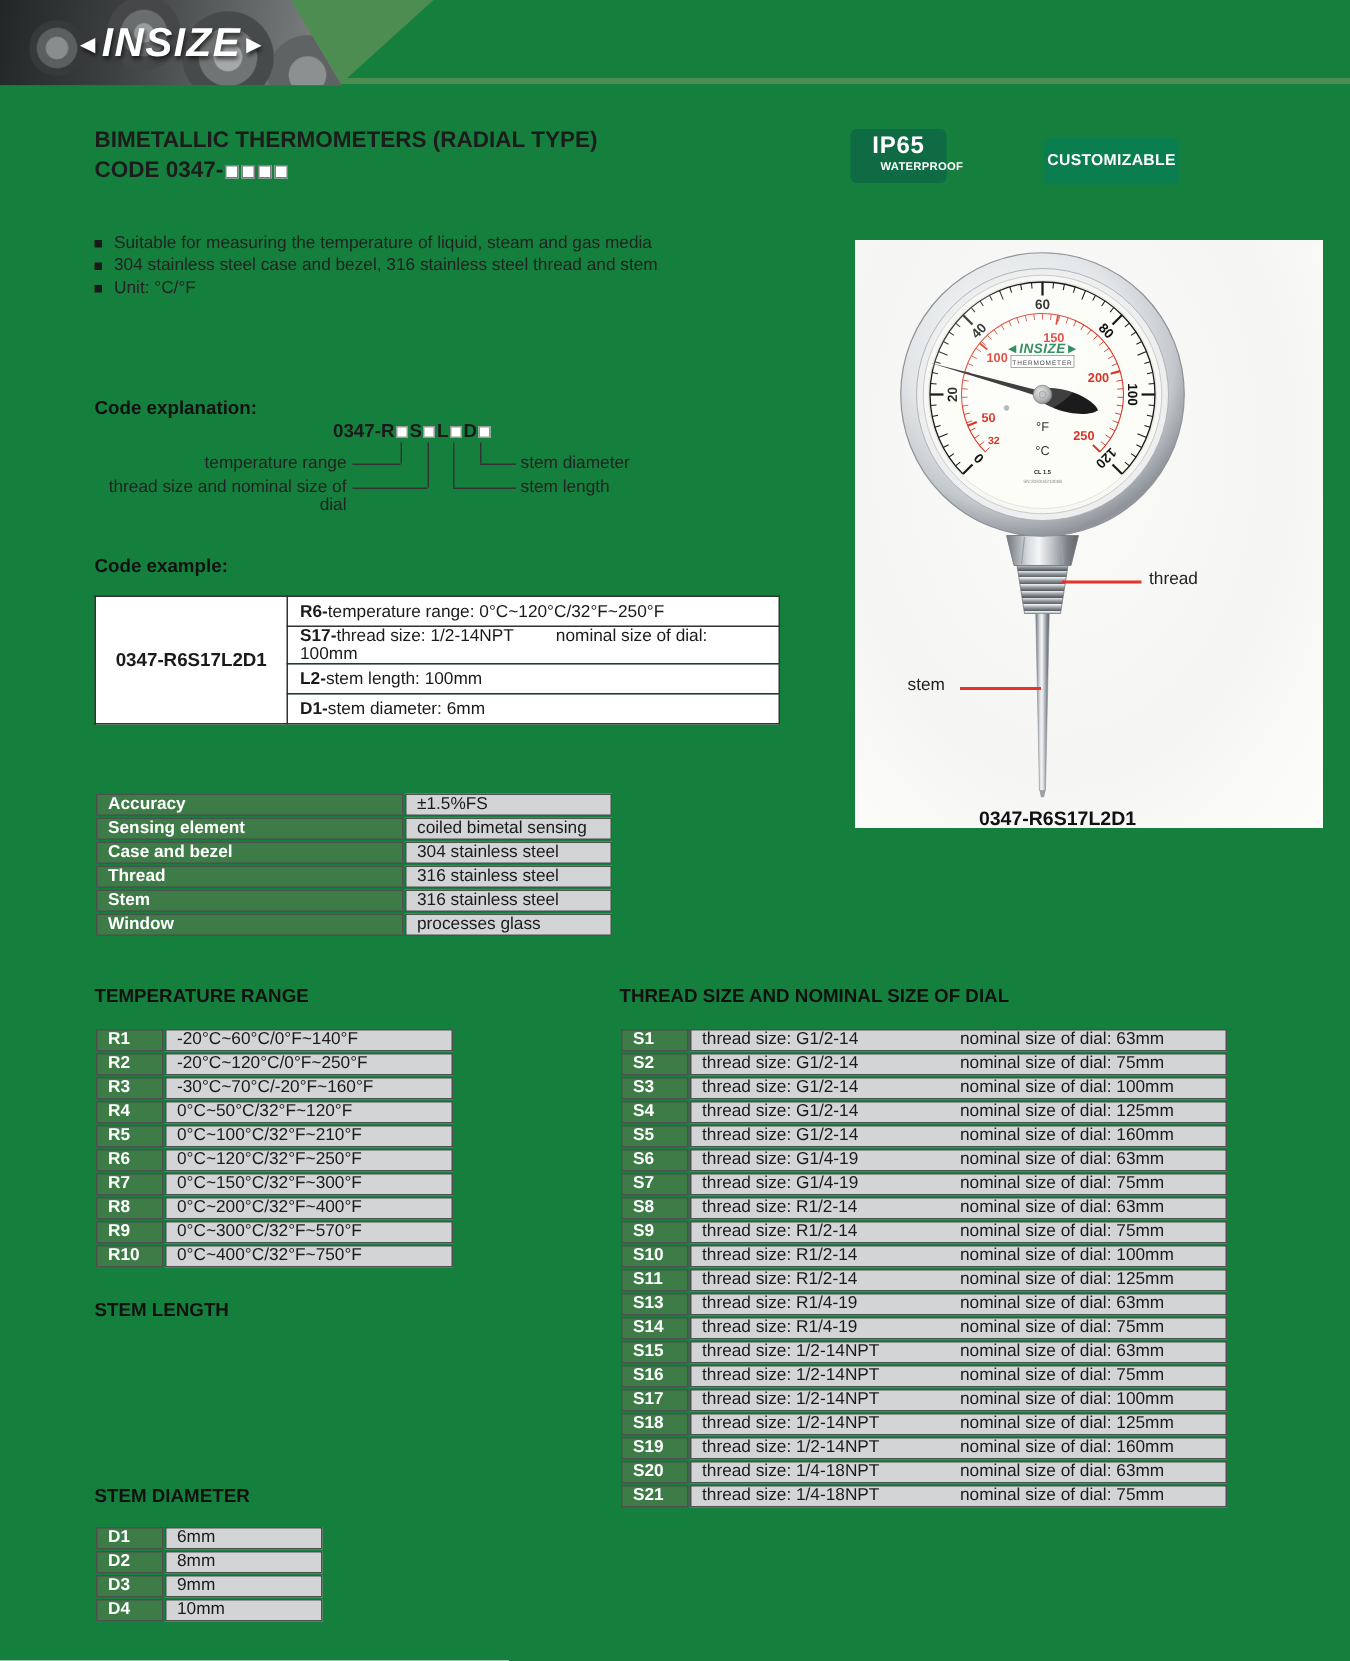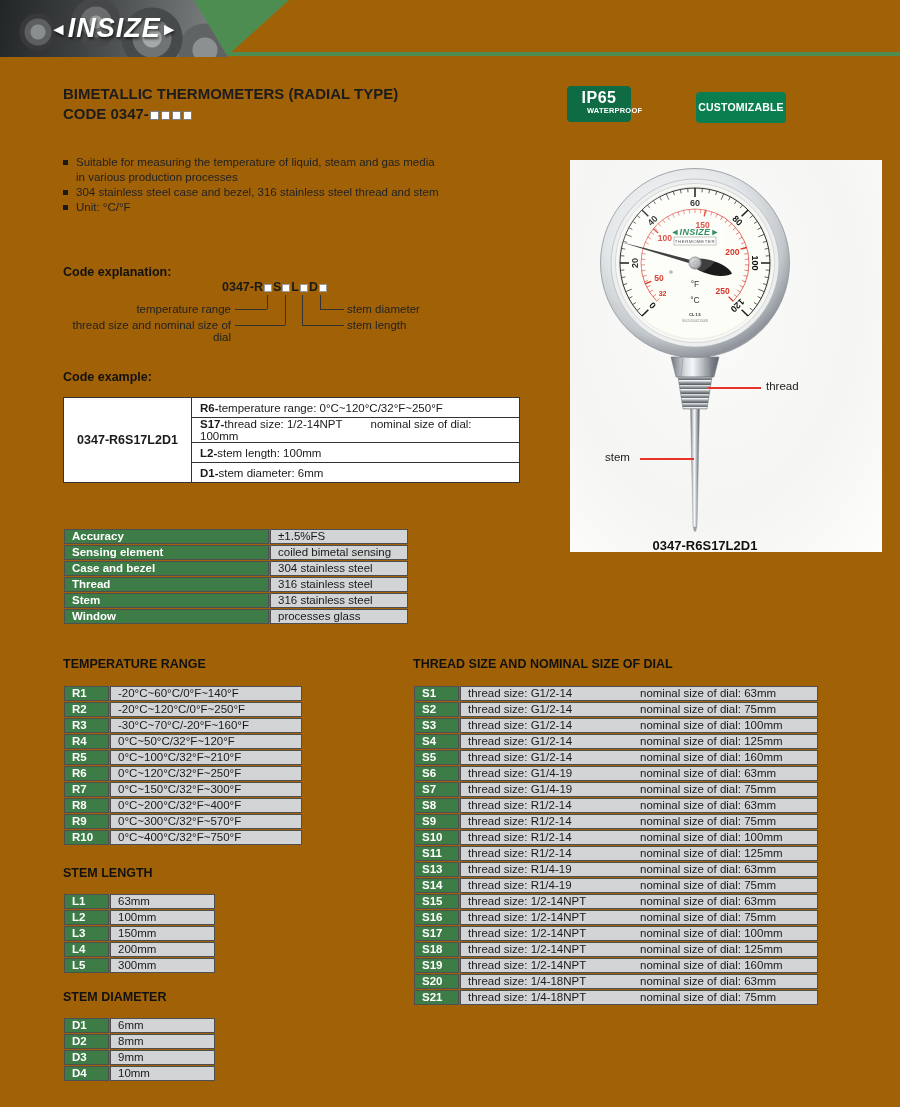--- a/index.html
+++ b/index.html
@@ -1,17 +1,17 @@
 <!DOCTYPE html>
 <html><head>
 <meta charset="utf-8">
 <style>
   * { margin:0; padding:0; box-sizing:border-box; }
   html,body { background:#fff; }
-  .page { position:relative; width:900px; height:1107px; background:#a16207;
+  .page { position:relative; width:900px; height:1107px; background:#15803d;
           font-family:"Liberation Sans", sans-serif; color:#1a1a1a; overflow:hidden; }
 
   
   .hdr { position:absolute; left:0; top:0; width:900px; height:60px; }
   .hdr-rule { position:absolute; left:0; top:52px; width:900px; height:4px; background:#4e8d52; }
   .hdr-arrow { position:absolute; left:163px; top:0; width:126px; height:57px; background:#4e8d52;
                clip-path:polygon(5% 0, 100% 0, 50% 100%); }
   .hdr-photo { position:absolute; left:0; top:0; width:228px; height:57px;
       clip-path:polygon(0 0, 85% 0, 100% 100%, 0 100%);
       background:
@@ -99,21 +99,20 @@
   </div>
 
   <div class="badge-ip65">
     <div class="l1">IP65</div>
     <div class="l2">WATERPROOF</div>
   </div>
   <div class="badge-cust">CUSTOMIZABLE</div>
 
   <div class="features" id="features-list">
       <div class="feat-line"><span class="blt"></span><span>Suitable for measuring the temperature of liquid, steam and gas media</span></div>
-      <div class="feat-line cont"><span>in various production processes</span></div>
       <div class="feat-line"><span class="blt"></span><span>304 stainless steel case and bezel, 316 stainless steel thread and stem</span></div>
       <div class="feat-line"><span class="blt"></span><span>Unit: °C/°F</span></div>
     </div>
 
   <div class="code-expl">
     <div class="sec-head">Code explanation:</div>
     <div class="ce-code">
       <span>0347-R</span><span class="bx"></span><span>S</span><span class="bx"></span><span>L</span><span class="bx"></span><span>D</span><span class="bx"></span>
     </div>
 
@@ -419,44 +418,20 @@
           <tr>
             <td class="green" style="width: 45px;">R10</td>
             <td class="gray" style="width: 192px;">0°C~400°C/32°F~750°F</td>
           </tr>
         </tbody>
       </table>
   </div>
 
   <div class="tbl-sec" style="left:63px; top:866px;">
     <div class="sec-head">STEM LENGTH</div>
-    <table class="gtable" style="margin-top:13px;">
-        <tbody id="stemlen-body">
-          <tr>
-            <td class="green" style="width: 45px;">L1</td>
-            <td class="gray" style="width: 105px;">63mm</td>
-          </tr>
-          <tr>
-            <td class="green" style="width: 45px;">L2</td>
-            <td class="gray" style="width: 105px;">100mm</td>
-          </tr>
-          <tr>
-            <td class="green" style="width: 45px;">L3</td>
-            <td class="gray" style="width: 105px;">150mm</td>
-          </tr>
-          <tr>
-            <td class="green" style="width: 45px;">L4</td>
-            <td class="gray" style="width: 105px;">200mm</td>
-          </tr>
-          <tr>
-            <td class="green" style="width: 45px;">L5</td>
-            <td class="gray" style="width: 105px;">300mm</td>
-          </tr>
-        </tbody>
-      </table>
   </div>
 
   <div class="tbl-sec" style="left:63px; top:990px;">
     <div class="sec-head">STEM DIAMETER</div>
     <table class="gtable" style="margin-top:13px;">
         <tbody id="stemdia-body">
           <tr>
             <td class="green" style="width: 45px;">D1</td>
             <td class="gray" style="width: 105px;">6mm</td>
           </tr>

